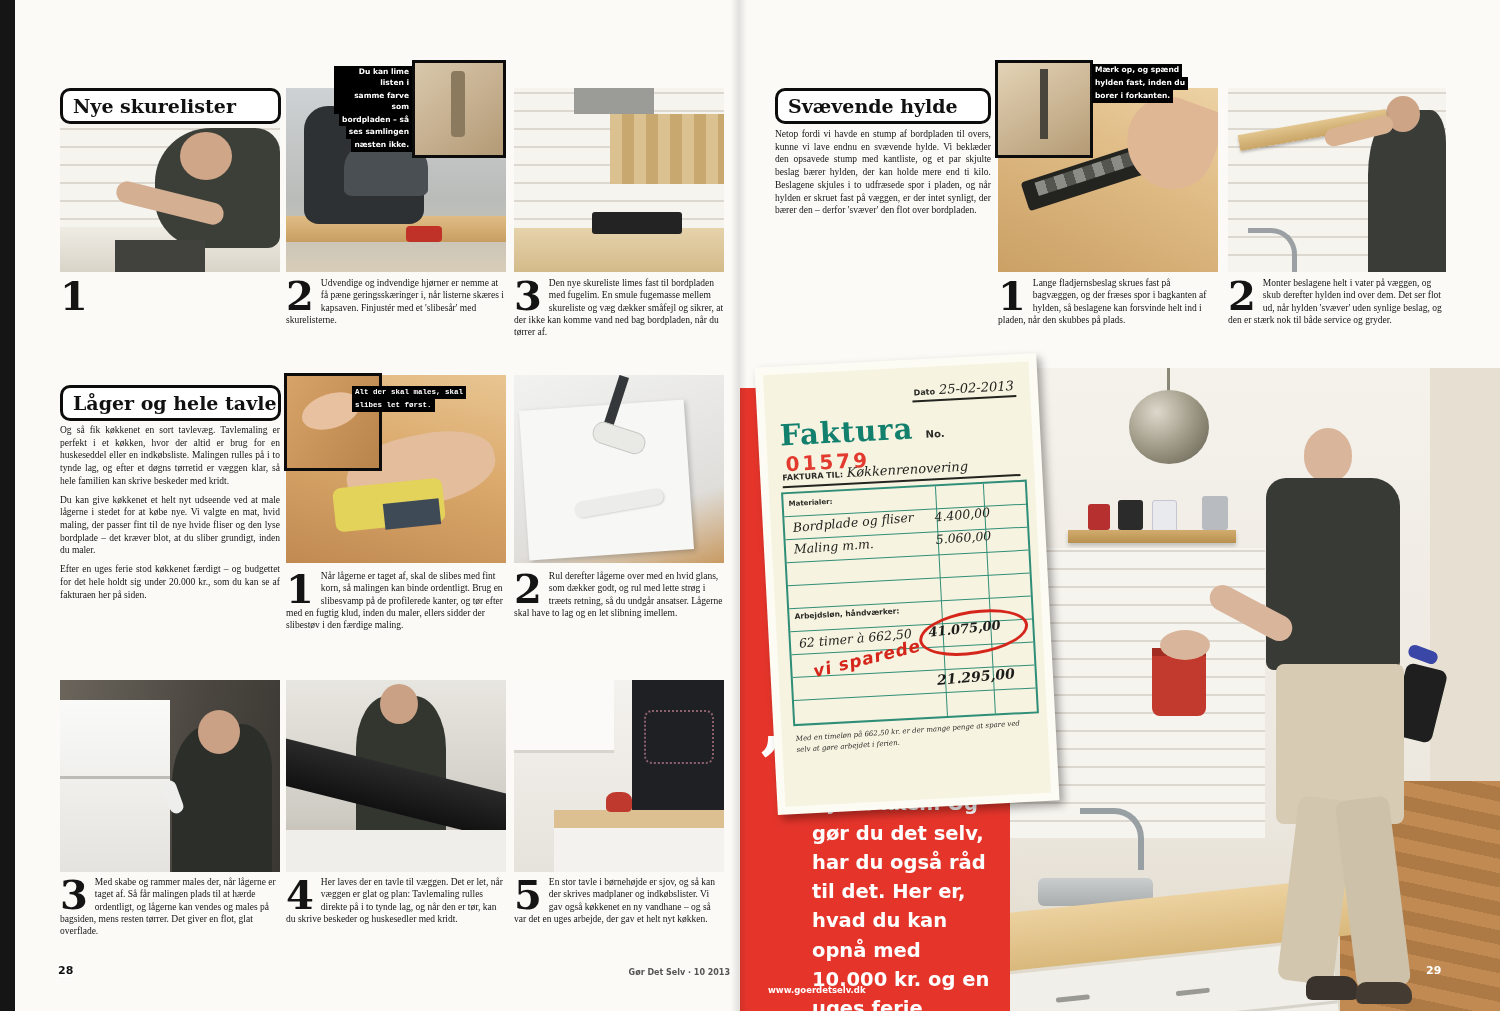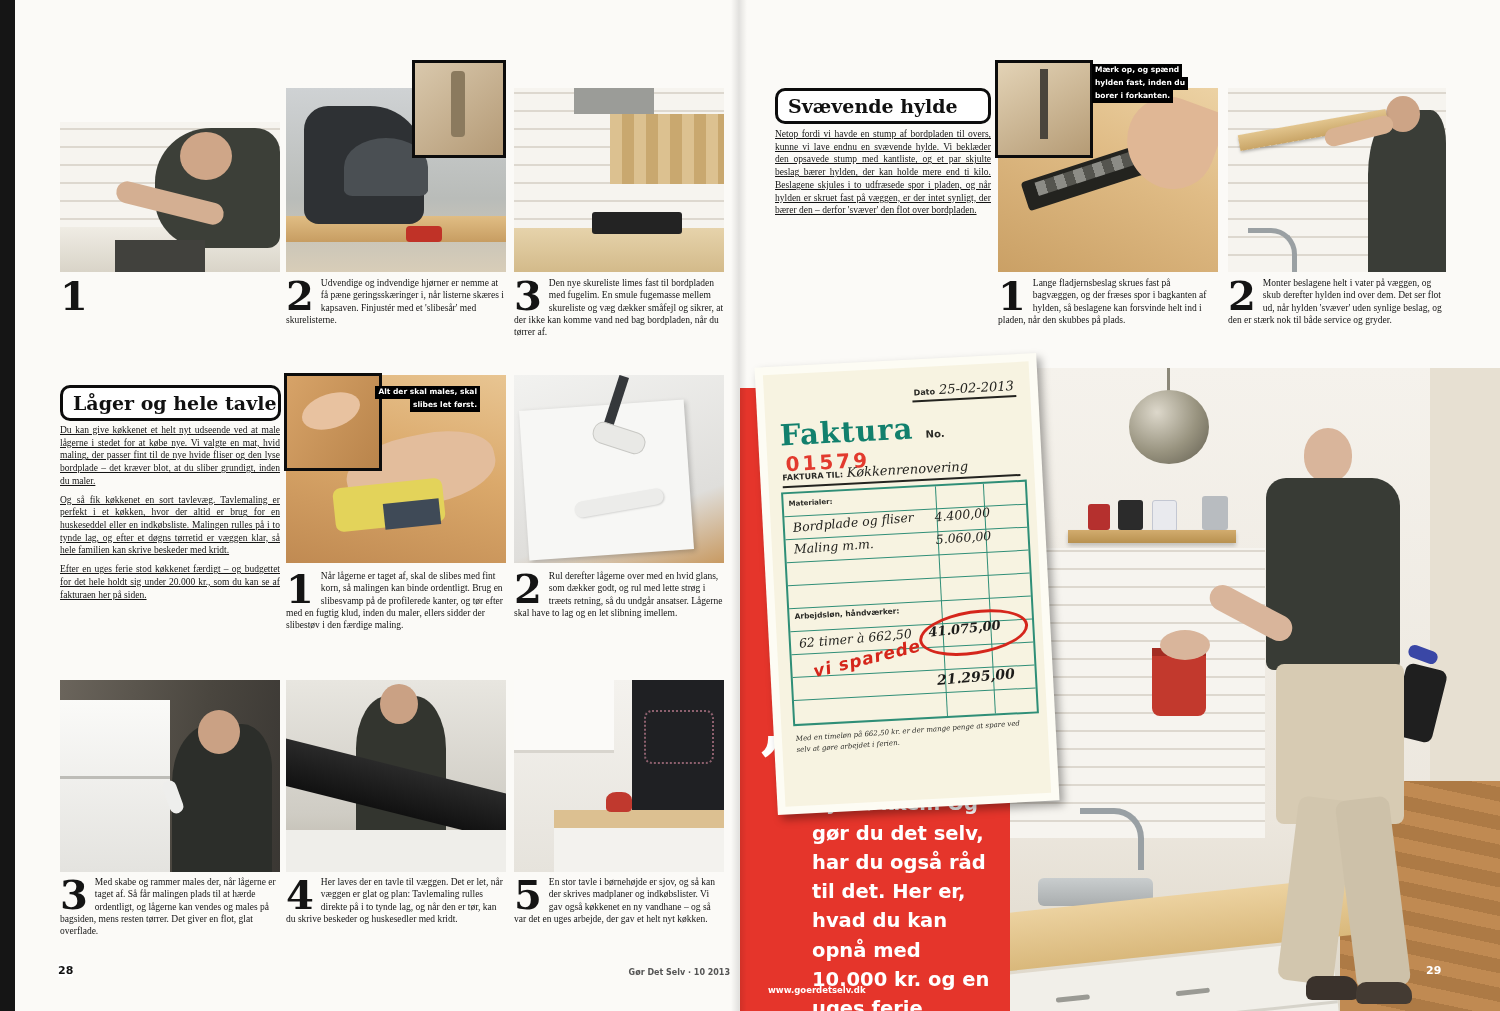--- a/index.html
+++ b/index.html
@@ -3,21 +3,21 @@
 <meta charset="utf-8">
 <style>
   html,body{margin:0;padding:0;background:#777;}
   #spread{position:relative;width:1500px;height:1011px;background:#fbfaf7;overflow:hidden;
           font-family:"Liberation Serif",serif;color:#111;}
   .abs{position:absolute;}
   .photo{position:absolute;overflow:hidden;background:#cfcac2;}
   .headline{position:absolute;background:#fff;border:3px solid #0c0c0c;border-radius:10px;
             font:bold 19px/1 "DejaVu Serif",serif;padding:6px 10px 5px;box-sizing:border-box;
             white-space:nowrap;z-index:6;}
-  .bodytext{position:absolute;font:9.5px/1.34 "Liberation Serif",serif;text-align:justify;color:#141414;text-decoration:underline;}
+  .bodytext{position:absolute;font:9.5px/1.34 "Liberation Serif",serif;text-align:justify;color:#141414;}
   .bodytext p{margin:0 0 6px 0;}
   .step{position:absolute;font:9.5px/1.3 "Liberation Serif",serif;color:#141414;}
   .step .num{float:left;font:bold 40px/0.8 "DejaVu Serif",serif;margin:3px 7px 0 0;}
   .strips{position:absolute;font:bold 7.5px/1.45 "DejaVu Sans",sans-serif;color:#fff;z-index:8;}
   .strips span{background:#000;padding:1px 3px;display:inline-block;}
   .inset{position:absolute;border:3px solid #0c0c0c;background:#d8c7ae;z-index:7;overflow:hidden;}
   .pagenum{position:absolute;font:bold 11px "DejaVu Sans",sans-serif;}
   
   #invoice{position:absolute;left:766px;top:360px;width:282px;height:448px;
            transform:rotate(-3deg);background:#fdfcf4;box-shadow:4px 5px 9px rgba(0,0,0,.35);
@@ -42,39 +42,47 @@
           background:linear-gradient(90deg,rgba(0,0,0,0),rgba(0,0,0,.10),rgba(0,0,0,0));pointer-events:none;}
 </style>
 </head>
 <body>
 
 <div id="spread">
 
   <div class="abs" style="left:0;top:0;width:15px;height:1011px;background:#151515;"></div>
   <div class="gutter"></div>
 
+  <div class="headline" style="left:60px;top:88px;width:221px;">Nye skurelister</div>
 
   <div class="photo tilewall" style="left:60px;top:122px;width:220px;height:150px;">
     <div class="abs" style="left:0;top:105px;width:220px;height:45px;background:linear-gradient(#efece4,#d9d4c8);"></div>
     <div class="abs" style="left:95px;top:6px;width:125px;height:120px;background:#3c3f38;border-radius:45% 20% 10% 40%;"></div>
     <div class="abs" style="left:120px;top:10px;width:52px;height:48px;background:#cfa688;border-radius:50%;"></div>
     <div class="abs" style="left:55px;top:70px;width:110px;height:22px;background:#d4af92;border-radius:12px;transform:rotate(14deg);"></div>
     <div class="abs" style="left:55px;top:118px;width:90px;height:32px;background:#41413d;"></div>
   </div>
 
   <div class="photo" style="left:286px;top:88px;width:220px;height:184px;background:linear-gradient(#cfd2d4,#b9bcb9 60%,#d8cdb8);">
     <div class="abs" style="left:0;top:128px;width:220px;height:26px;background:linear-gradient(#e0bd84,#c79d62);"></div>
     <div class="abs" style="left:18px;top:18px;width:120px;height:118px;background:#2e3134;border-radius:20% 45% 12% 12%;"></div>
     <div class="abs" style="left:58px;top:50px;width:84px;height:58px;background:#4a4f53;border-radius:50% 50% 10% 10%;"></div>
     <div class="abs" style="left:120px;top:138px;width:36px;height:16px;background:#c03227;border-radius:4px;"></div>
   </div>
 
   <div class="inset" style="left:412px;top:60px;width:88px;height:92px;background:linear-gradient(140deg,#d9c8ac,#b49a76);">
     <div class="abs" style="left:36px;top:8px;width:14px;height:66px;background:#8b7a5e;border-radius:4px;"></div>
   </div>
+  <div class="strips" style="left:334px;top:66px;width:78px;text-align:right;">
+    <span>Du kan lime listen i</span><br>
+    <span>samme farve som</span><br>
+    <span>bordpladen – så</span><br>
+    <span>ses samlingen</span><br>
+    <span>næsten ikke.</span>
+  </div>
 
   <div class="photo tilewall" style="left:514px;top:88px;width:210px;height:184px;">
     <div class="abs" style="left:60px;top:0;width:80px;height:26px;background:#9b9c98;"></div>
     <div class="abs" style="left:96px;top:26px;width:114px;height:70px;background:repeating-linear-gradient(90deg,#dcc190 0 12px,#c9a86f 12px 24px);"></div>
     <div class="abs" style="left:0;top:140px;width:210px;height:44px;background:linear-gradient(#e6d3ab,#d3ba8a);"></div>
     <div class="abs" style="left:78px;top:124px;width:90px;height:22px;background:#232323;border-radius:3px;"></div>
   </div>
 
   <div class="step" style="left:60px;top:277px;width:220px;">
     <span class="num">1</span>
@@ -84,34 +92,34 @@
     <span>Udvendige og indvendige hjørner er nemme at få pæne geringsskæringer i, når listerne skæres i kapsaven. Finjustér med et 'slibesår' med skurelisterne.</span>
   </div>
   <div class="step" style="left:514px;top:277px;width:210px;">
     <span class="num">3</span>
     <span>Den nye skureliste limes fast til bordpladen med fugelim. En smule fugemasse mellem skureliste og væg dækker småfejl og sikrer, at der ikke kan komme vand ned bag bordpladen, når du tørrer af.</span>
   </div>
 
   <div class="headline" style="left:60px;top:385px;width:221px;">Låger og hele tavle</div>
 
   <div class="bodytext" style="left:60px;top:424px;width:220px;height:248px;">
+    <p>Og så fik køkkenet en sort tavlevæg. Tavlemaling er perfekt i et køkken, hvor der altid er brug for en huskeseddel eller en indkøbsliste. Malingen rulles på i to tynde lag, og efter et døgns tørretid er væggen klar, så hele familien kan skrive beskeder med kridt.</p>
     <p>Du kan give køkkenet et helt nyt udseende ved at male lågerne i stedet for at købe nye. Vi valgte en mat, hvid maling, der passer fint til de nye hvide fliser og den lyse bordplade – det kræver blot, at du sliber grundigt, inden du maler.</p>
-    <p>Og så fik køkkenet en sort tavlevæg. Tavlemaling er perfekt i et køkken, hvor der altid er brug for en huskeseddel eller en indkøbsliste. Malingen rulles på i to tynde lag, og efter et døgns tørretid er væggen klar, så hele familien kan skrive beskeder med kridt.</p>
     <p>Efter en uges ferie stod køkkenet færdigt – og budgettet for det hele holdt sig under 20.000 kr., som du kan se af fakturaen her på siden.</p>
   </div>
 
   <div class="photo" style="left:286px;top:375px;width:220px;height:188px;background:linear-gradient(15deg,#c08a52,#dba96b 55%,#e8c592);">
     <div class="abs" style="left:60px;top:60px;width:150px;height:70px;background:#e3bd9c;border-radius:45%;transform:rotate(-12deg);"></div>
     <div class="abs" style="left:48px;top:108px;width:110px;height:44px;background:#e3d35a;border-radius:8px;transform:rotate(-6deg);"></div>
     <div class="abs" style="left:98px;top:126px;width:56px;height:26px;background:#3f4a57;transform:rotate(-6deg);"></div>
   </div>
   <div class="inset" style="left:284px;top:373px;width:92px;height:92px;background:linear-gradient(120deg,#d7a368,#b9844b);">
     <div class="abs" style="left:14px;top:18px;width:60px;height:34px;background:#e8c2a0;border-radius:50%;transform:rotate(-18deg);"></div>
   </div>
-  <div class="strips" style="left:352px;top:386px;width:128px;text-align:right;">
+  <div class="strips" style="left:352px;top:386px;width:128px;text-align:left;font-family:Liberation Mono, monospace;">
     <span>Alt der skal males, skal</span><br>
     <span>slibes let først.</span>
   </div>
 
   <div class="photo" style="left:514px;top:375px;width:210px;height:188px;background:linear-gradient(160deg,#f2f2f0,#dfdedb 70%,#c89a62);">
     <div class="abs" style="left:10px;top:30px;width:165px;height:150px;background:#f7f7f5;transform:rotate(-4deg);box-shadow:2px 2px 5px rgba(0,0,0,.2);"></div>
     <div class="abs" style="left:96px;top:0;width:10px;height:60px;background:#35383b;transform:rotate(18deg);"></div>
     <div class="abs" style="left:78px;top:52px;width:52px;height:20px;background:#e9e9e6;border-radius:10px;border:1px solid #c8c8c4;transform:rotate(18deg);"></div>
     <div class="abs" style="left:60px;top:120px;width:90px;height:16px;background:#eceer0;background:#ececea;border-radius:8px;transform:rotate(-10deg);box-shadow:1px 1px 2px rgba(0,0,0,.15);"></div>
   </div>

